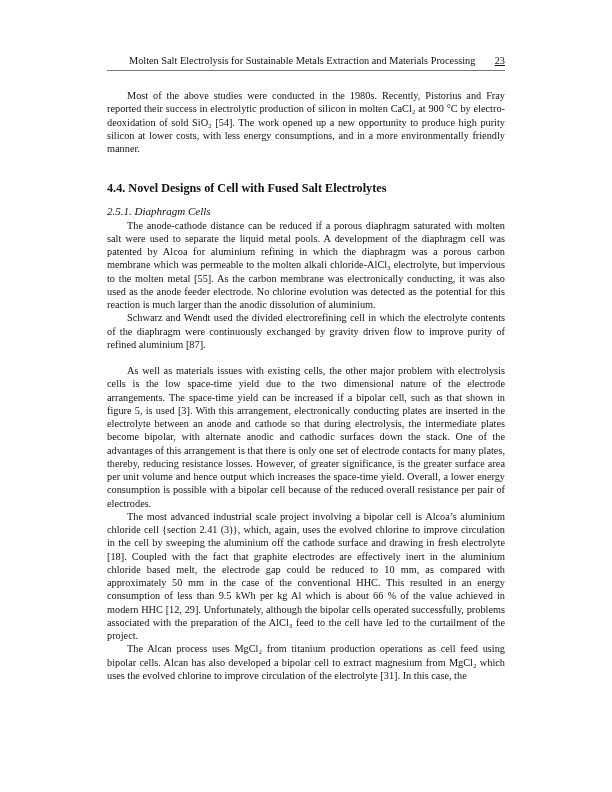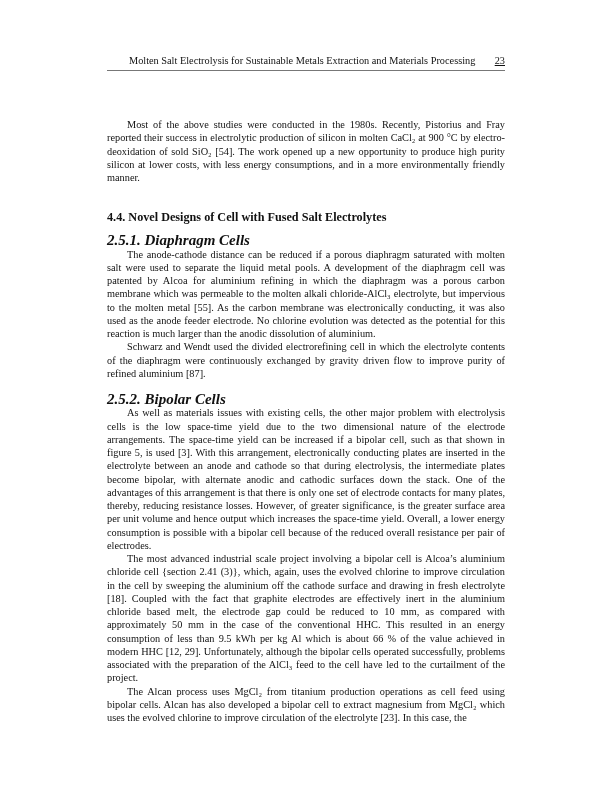--- a/index.html
+++ b/index.html
@@ -1,24 +1,24 @@
 <!DOCTYPE html>
 <html><head>
   <meta charset="utf-8">
   <style>
     html, body { margin: 0; padding: 0; background: #ffffff; }
     body { width: 612px; height: 792px; position: relative; overflow: hidden; font-family: "Liberation Serif", "DejaVu Serif", serif; color: #111; }
     .header { position: absolute; left: 107px; top: 52px; width: 398px; height: 20px; }
     .header-title { position: absolute; left: 22px; top: 2px; font-size: 10.3px; line-height: 13px; white-space: nowrap; text-align: right; }
     .header-page { position: absolute; right: 0; top: 2px; font-size: 10.3px; line-height: 13px; text-decoration: underline; }
     .header-rule { position: absolute; left: 0; top: 18px; width: 398px; height: 0; border-top: 1.3px solid #777; }
-    .content { position: absolute; left: 107px; top: 89px; width: 398px; font-size: 10.3px; line-height: 13.25px; margin-top: 29px; }
+    .content { position: absolute; left: 107px; top: 89px; width: 398px; font-size: 10.3px; line-height: 13.25px; }
     p.para { margin: 0; text-align: justify; text-indent: 20px; }
     .h2 { font-weight: bold; font-size: 12.2px; line-height: 15px; margin: 0; }
-    .h3 { font-weight: bold; font-style: italic; font-size: 15px; line-height: 13.25px; margin: 0; }
+    .h3 { font-weight: normal; font-style: italic; font-size: 11px; line-height: 13.25px; margin: 0; }
     .gap-after-intro { height: 26px; }
     .gap-after-h2 { height: 9px; }
     .gap-section { height: 13px; }
   </style>
 </head>
 <body>
 
 <div class="header">
   <span class="header-title">Molten Salt Electrolysis for Sustainable Metals Extraction and Materials Processing</span>
   <span class="header-page">23</span>
@@ -36,18 +36,17 @@
 
   <div>
     <h3 class="h3">2.5.1. Diaphragm Cells</h3>
     <p class="para">The anode-cathode distance can be reduced if a porous diaphragm saturated with molten salt were used to separate the liquid metal pools. A development of the diaphragm cell was patented by Alcoa for aluminium refining in which the diaphragm was a porous carbon membrane which was permeable to the molten alkali chloride-AlCl₃ electrolyte, but impervious to the molten metal [55]. As the carbon membrane was electronically conducting, it was also used as the anode feeder electrode. No chlorine evolution was detected as the potential for this reaction is much larger than the anodic dissolution of aluminium.</p>
     <p class="para">Schwarz and Wendt used the divided electrorefining cell in which the electrolyte contents of the diaphragm were continuously exchanged by gravity driven flow to improve purity of refined aluminium [87].</p>
   </div>
 
   <div class="gap-section"></div>
 
   <div>
-    <h3 class="h3">2.5.2. Bipolar Cells</h3>
     <p class="para">As well as materials issues with existing cells, the other major problem with electrolysis cells is the low space-time yield due to the two dimensional nature of the electrode arrangements. The space-time yield can be increased if a bipolar cell, such as that shown in figure 5, is used [3]. With this arrangement, electronically conducting plates are inserted in the electrolyte between an anode and cathode so that during electrolysis, the intermediate plates become bipolar, with alternate anodic and cathodic surfaces down the stack. One of the advantages of this arrangement is that there is only one set of electrode contacts for many plates, thereby, reducing resistance losses. However, of greater significance, is the greater surface area per unit volume and hence output which increases the space-time yield. Overall, a lower energy consumption is possible with a bipolar cell because of the reduced overall resistance per pair of electrodes.</p>
     <p class="para">The most advanced industrial scale project involving a bipolar cell is Alcoa’s aluminium chloride cell {section 2.41 (3)}, which, again, uses the evolved chlorine to improve circulation in the cell by sweeping the aluminium off the cathode surface and drawing in fresh electrolyte [18]. Coupled with the fact that graphite electrodes are effectively inert in the aluminium chloride based melt, the electrode gap could be reduced to 10 mm, as compared with approximately 50 mm in the case of the conventional HHC. This resulted in an energy consumption of less than 9.5 kWh per kg Al which is about 66 % of the value achieved in modern HHC [12, 29]. Unfortunately, although the bipolar cells operated successfully, problems associated with the preparation of the AlCl₃ feed to the cell have led to the curtailment of the project.</p>
-    <p class="para">The Alcan process uses MgCl₂ from titanium production operations as cell feed using bipolar cells. Alcan has also developed a bipolar cell to extract magnesium from MgCl₂ which uses the evolved chlorine to improve circulation of the electrolyte [23]. In this case, the</p>
+    <p class="para">The Alcan process uses MgCl₂ from titanium production operations as cell feed using bipolar cells. Alcan has also developed a bipolar cell to extract magnesium from MgCl₂ which uses the evolved chlorine to improve circulation of the electrolyte [31]. In this case, the</p>
   </div>
 </div>
 
 </body></html>

